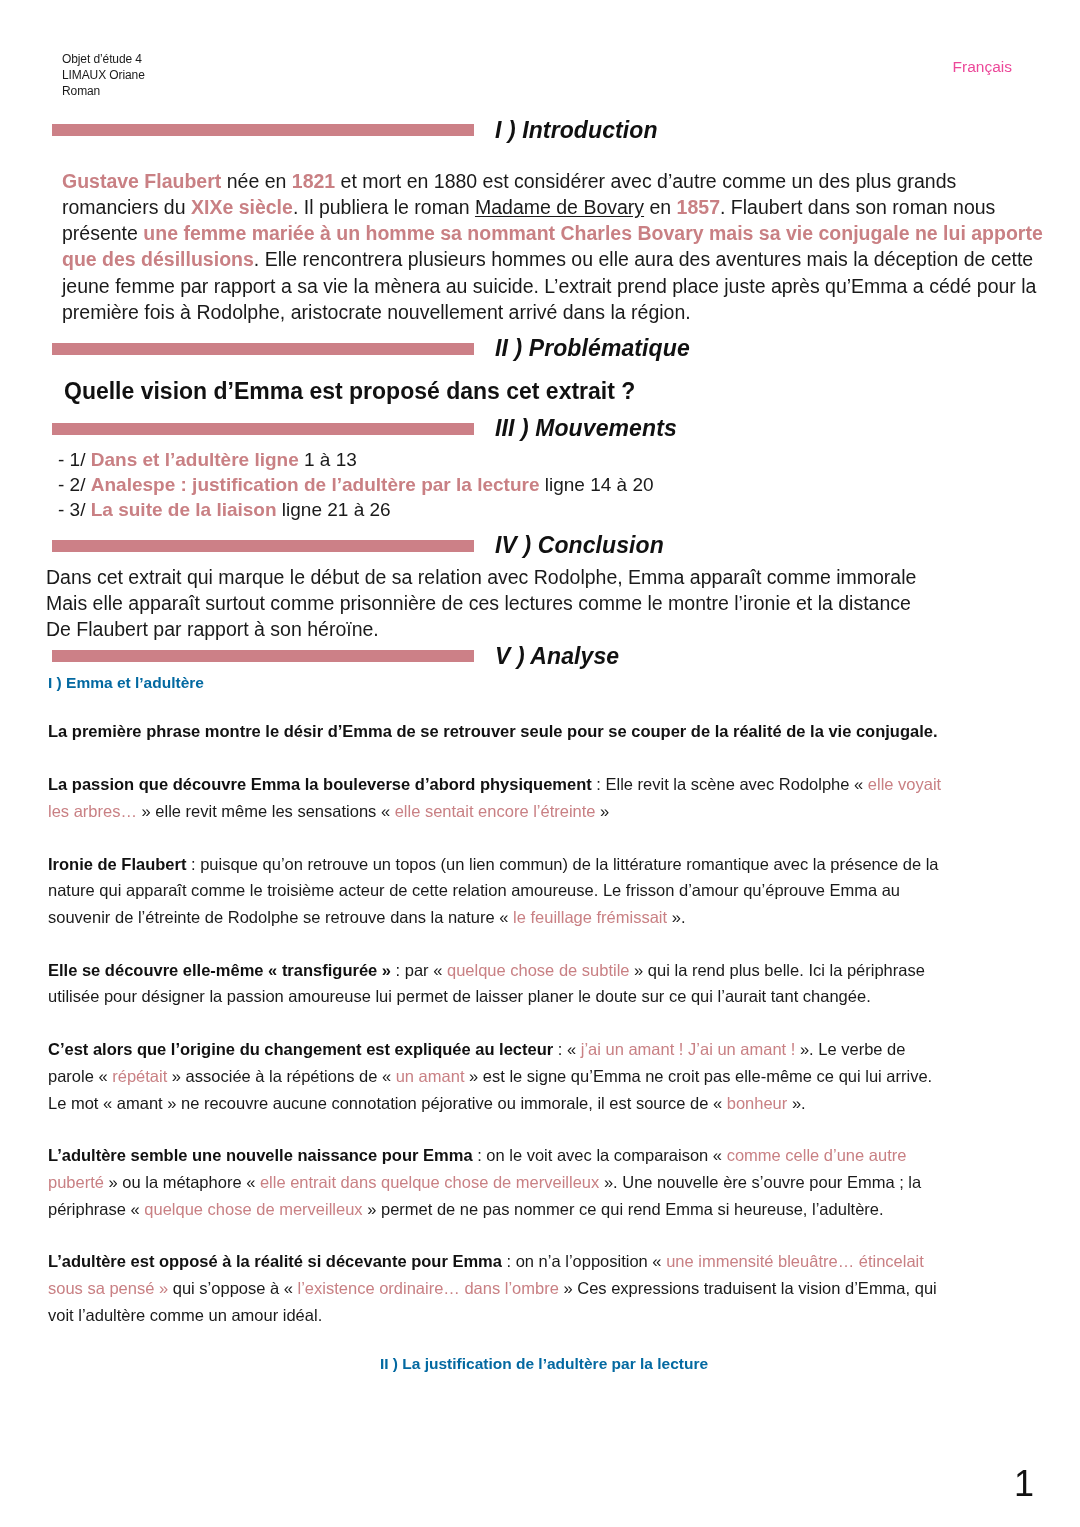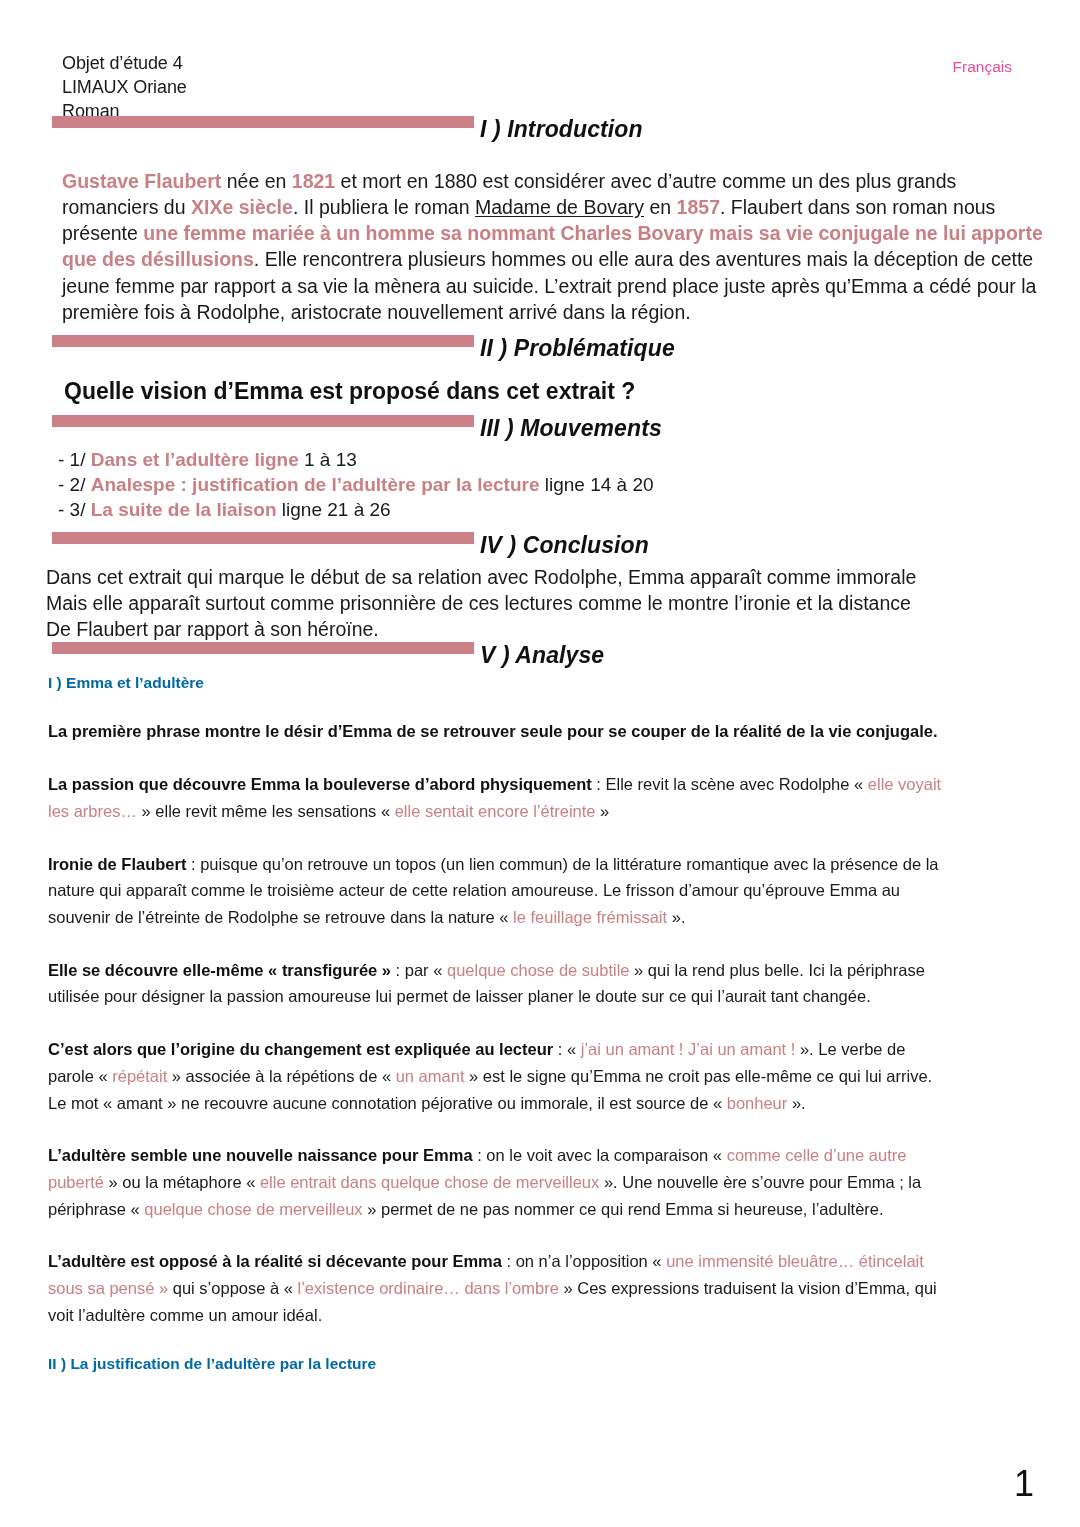--- a/index.html
+++ b/index.html
@@ -26,21 +26,21 @@
 
   
   .header {
     position: relative;
     height: 72px;
   }
   .meta-block {
     position: absolute;
     left: 22px;
     top: 8px;
-    font-size: 18px;
+    font-size: 12px;
     line-height: 1.32;
     color: #1a1a1a;
     letter-spacing: -0.1px;
   }
   .meta-line { display: block; white-space: pre; }
   .doc-title {
     position: absolute;
     left: 0;
     right: 0;
     top: 14px;
@@ -57,23 +57,24 @@
     top: 14px;
     font-size: 15.5px;
     color: #ec4899;
     text-align: center;
   }
 
   
   .bar-head {
     position: relative;
     display: flex;
-    align-items: flex-start;
+    align-items: center;
     margin: 0;
     height: 28px;
+    gap: 15px;
   }
   .bar {
     height: 12px;
     background: #cc8087;
     flex: 0 0 auto;
     margin-left: 12px;
     margin-right: 6px;
   }
   .bar-head .label {
     font-size: 23px;
@@ -218,16 +219,16 @@
   <div class="sub-head">I ) Emma et l’adultère</div>
 
   <p class="ana-para"><span class="lead">La première phrase montre le désir d’Emma de se retrouver seule pour se couper de la réalité de la vie conjugale.</span></p>
   <p class="ana-para"><span class="lead">La passion que découvre Emma la bouleverse d’abord physiquement</span><span> : Elle revit la scène avec Rodolphe « </span><span class="pink">elle voyait les arbres…</span><span> » elle revit même les sensations « </span><span class="pink">elle sentait encore l’étreinte</span><span> »</span></p>
   <p class="ana-para"><span class="lead">Ironie de Flaubert</span><span> : puisque qu’on retrouve un topos (un lien commun) de la littérature romantique avec la présence de la nature qui apparaît comme le troisième acteur de cette relation amoureuse. Le frisson d’amour qu’éprouve Emma au souvenir de l’étreinte de Rodolphe se retrouve dans la nature « </span><span class="pink">le feuillage frémissait</span><span> ».</span></p>
   <p class="ana-para"><span class="lead">Elle se découvre elle-même « transfigurée »</span><span> : par « </span><span class="pink">quelque chose de subtile</span><span> » qui la rend plus belle. Ici la périphrase utilisée pour désigner la passion amoureuse lui permet de laisser planer le doute sur ce qui l’aurait tant changée.</span></p>
   <p class="ana-para"><span class="lead">C’est alors que l’origine du changement est expliquée au lecteur</span><span> : « </span><span class="pink">j’ai un amant ! J’ai un amant !</span><span> ». Le verbe de parole « </span><span class="pink">répétait</span><span> » associée à la répétions de « </span><span class="pink">un amant</span><span> » est le signe qu’Emma ne croit pas elle-même ce qui lui arrive. Le mot « amant » ne recouvre aucune connotation péjorative ou immorale, il est source de « </span><span class="pink">bonheur</span><span> ».</span></p>
   <p class="ana-para"><span class="lead">L’adultère semble une nouvelle naissance pour Emma</span><span> : on le voit avec la comparaison « </span><span class="pink">comme celle d’une autre puberté</span><span> » ou la métaphore «  </span><span class="pink">elle entrait dans quelque chose de merveilleux</span><span> ». Une nouvelle ère s’ouvre pour Emma ; la périphrase « </span><span class="pink">quelque chose de merveilleux</span><span> » permet de ne pas nommer ce qui rend Emma si heureuse, l’adultère.</span></p>
   <p class="ana-para"><span class="lead">L’adultère est opposé à la réalité si décevante pour Emma</span><span> : on n’a l’opposition « </span><span class="pink">une immensité bleuâtre… étincelait sous sa pensé »</span><span> qui s’oppose à « </span><span class="pink">l’existence ordinaire… dans l’ombre</span><span> » Ces expressions traduisent la vision d’Emma, qui voit l’adultère comme un amour idéal.</span></p>
 
-  <div class="sub-head" style="margin-top:26px;">II ) La justification de l’adultère par la lecture</div>
+  <div class="sub-head" style="margin-top:26px;text-align:center;">II ) La justification de l’adultère par la lecture</div>
 
   <div class="page-num">1</div>
 </div>
 
 </body></html>

